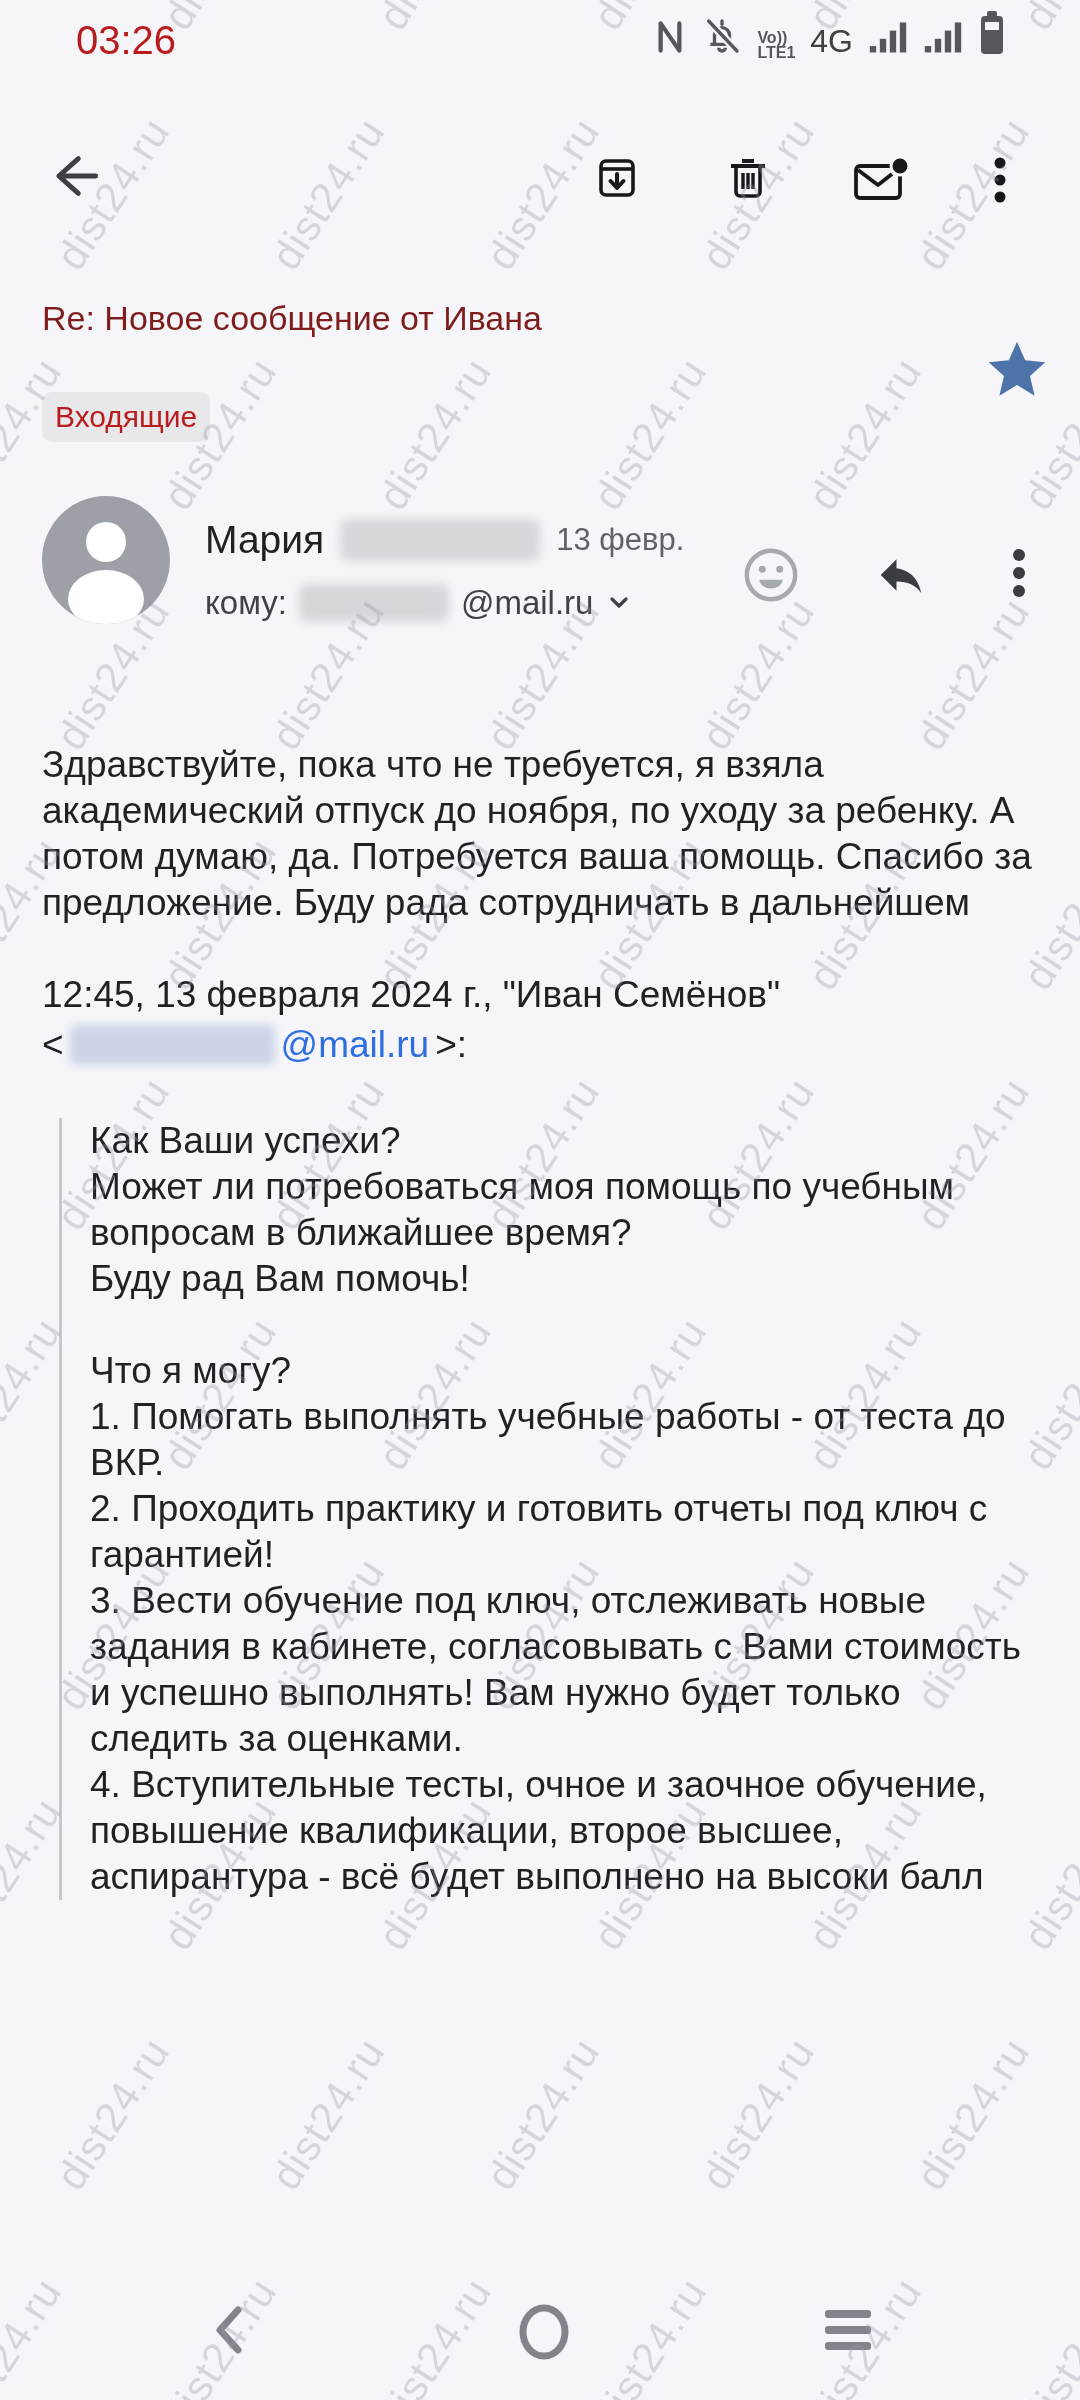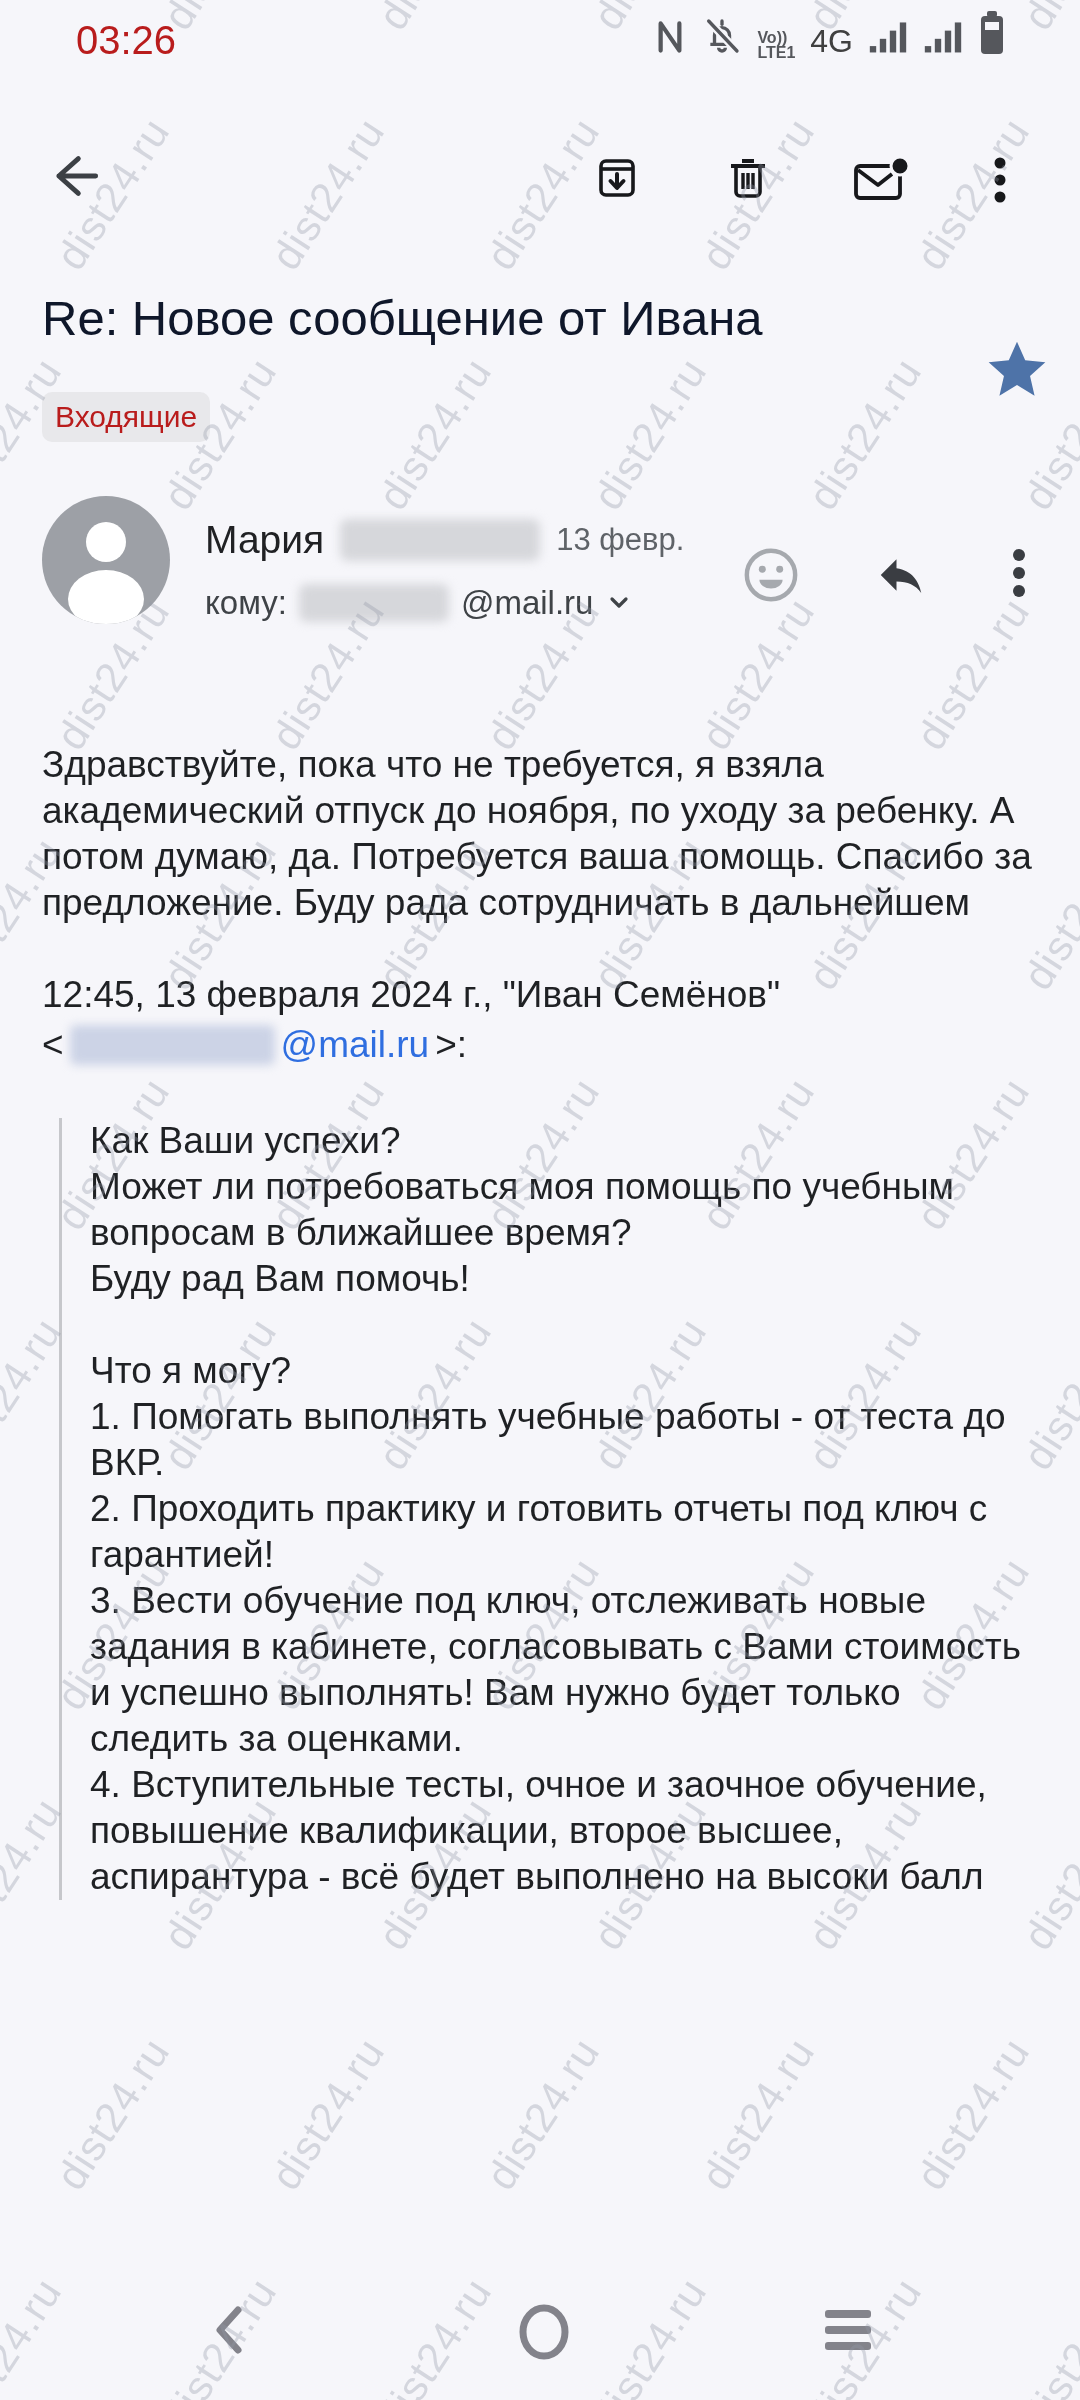--- a/index.html
+++ b/index.html
@@ -13,22 +13,22 @@
   .status-bar{position:absolute;top:0;left:0;right:0;height:72px;z-index:10;}
   .status-time{position:absolute;left:76px;top:18px;font-size:40px;color:#b91c1c;}
   .status-icons{position:absolute;right:74px;top:12px;height:48px;display:flex;align-items:flex-end;gap:15px;}
   .volte{display:flex;flex-direction:column;align-items:flex-start;line-height:15px;
          font-size:16px;font-weight:bold;color:#55575c;}
   .net-4g{font-size:32px;color:#404040;}
   
   .app-bar{position:absolute;top:130px;left:0;right:0;height:110px;z-index:10;}
   .icon-btn{position:absolute;background:none;border:none;padding:0;cursor:pointer;}
   
-  .subject{position:absolute;top:288px;left:42px;width:900px;font-size:49px;line-height:60px;
-           color:#0f172a;z-index:10;}
+  .subject{position:absolute;top:288px;left:42px;width:900px;font-size:34px;line-height:60px;
+           color:#7f1d1d;z-index:10;}
   .star-btn{position:absolute;top:336px;left:982px;z-index:10;background:none;border:none;padding:0;cursor:pointer;}
   .label-chip{position:absolute;top:392px;left:42px;background:#e8e8eb;border-radius:10px;
               padding:8px 13px;font-size:30px;color:#b91c1c;z-index:10;border:none;}
   
   .sender{position:absolute;top:496px;left:0;right:0;height:140px;z-index:10;}
   .avatar{position:absolute;left:42px;top:0;width:128px;height:128px;border-radius:50%;
           background:#9da0a6;overflow:hidden;border:none;padding:0;}
   .avatar .head{position:absolute;left:44px;top:26px;width:40px;height:40px;border-radius:50%;background:#fff;}
   .avatar .torso{position:absolute;left:26px;top:74px;width:76px;height:58px;border-radius:50%;background:#fff;}
   .name-row{position:absolute;left:205px;top:22px;display:flex;align-items:center;gap:16px;}

